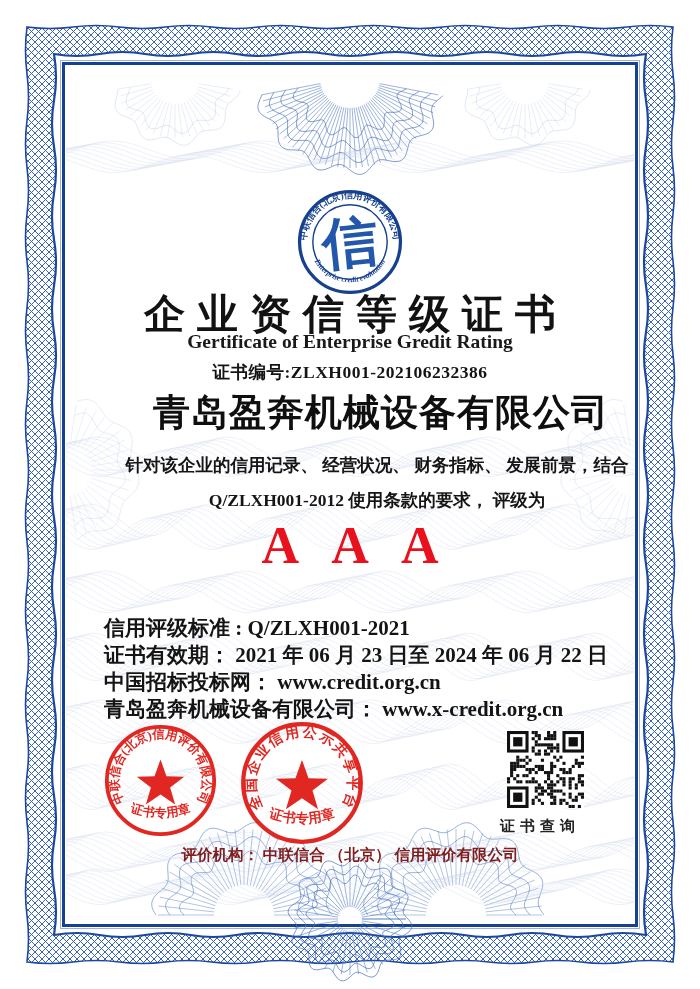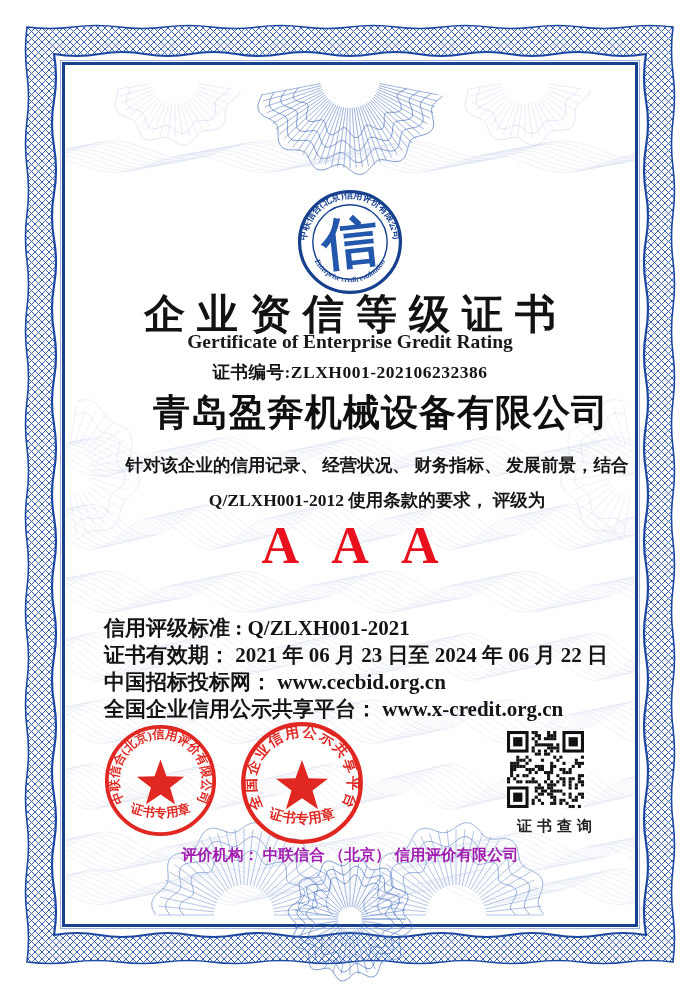--- a/index.html
+++ b/index.html
@@ -16,23 +16,23 @@
   .subtitle{top:331px;font-size:19.5px;font-weight:bold;color:#1a1a1a;}
   .certno{top:360px;font-size:17.5px;font-weight:bold;color:#141414;letter-spacing:.5px;}
   .company{top:388px;font-size:37px;font-weight:bold;color:#0f0f0f;letter-spacing:1px;margin-left:31px;}
   .bodytext{top:448px;font-size:17.5px;font-weight:bold;color:#151515;line-height:35px;margin-left:27px;}
   .rating{top:516px;font-size:52px;font-weight:bold;color:#e8111d;letter-spacing:.62em;text-indent:.62em;}
   .info{left:104px;top:615px;font-size:21px;font-weight:bold;color:#141414;line-height:27px;}
   .seal{pointer-events:none;}
   .seal-left{left:103px;top:723px;width:115px;height:115px;}
   .seal-right{left:239px;top:720px;width:126px;height:126px;}
   .qr{left:507px;top:731px;width:77px;height:77px;}
-  .qr-caption{left:495px;top:817px;width:102px;text-align:right;font-size:15px;font-weight:bold;
+  .qr-caption{left:495px;top:817px;width:102px;text-align:left;font-size:15px;font-weight:bold;
     color:#222;letter-spacing:5px;text-indent:5px;}
-  .issuer{top:845px;font-size:15.5px;font-weight:bold;color:#a21caf;}
+  .issuer{top:845px;font-size:15.5px;font-weight:bold;color:#7f1d1d;}
 </style>
 </head>
 <body>
 
 <div class="cert">
 
   <svg id="deco" width="700" height="989" viewBox="0 0 700 989">
     <defs>
       <pattern id="mesh" patternUnits="userSpaceOnUse" width="7" height="7">
         <path d="M0,0L7,7M7,0L0,7" stroke="#3a63b0" stroke-width="1" fill="none"></path>
@@ -181,22 +181,22 @@
   <div class="abs ctr bodytext">
     <div>针对该企业的信用记录、 经营状况、 财务指标、 发展前景，结合</div>
     <div>Q/ZLXH001-2012 使用条款的要求， 评级为</div>
   </div>
 
   <div class="abs ctr rating">AAA</div>
 
   <div class="abs info">
     <div>信用评级标准 : Q/ZLXH001-2021</div>
     <div>证书有效期： 2021 年 06 月 23 日至 2024 年 06 月 22 日</div>
-    <div>中国招标投标网： www.cecbid.org.cn</div>
-    <div>全国企业信用公示共享平台： www.x-credit.org.cn</div>
+    <div>中国招标投标网： www.credit.org.cn</div>
+    <div>青岛盈奔机械设备有限公司： www.x-credit.org.cn</div>
   </div>
 
   <div class="abs seal seal-left">
     <svg width="115" height="115" viewBox="0 0 120 120">
       <circle cx="60" cy="60" r="56" fill="none" stroke="#e02721" stroke-width="4"></circle>
       <path id="sealArc0" d="M24,85.2 A44,44 0 1 1 96,85.2" fill="none"></path>
       <path id="sealBot0" d="M27,92 Q60,104 93,92" fill="none"></path>
       <text font-size="12.6" font-weight="bold" fill="#e02721">
         <textPath href="#sealArc0" startOffset="50%" text-anchor="middle">中联信合(北京)信用评价有限公司</textPath>
       </text>

